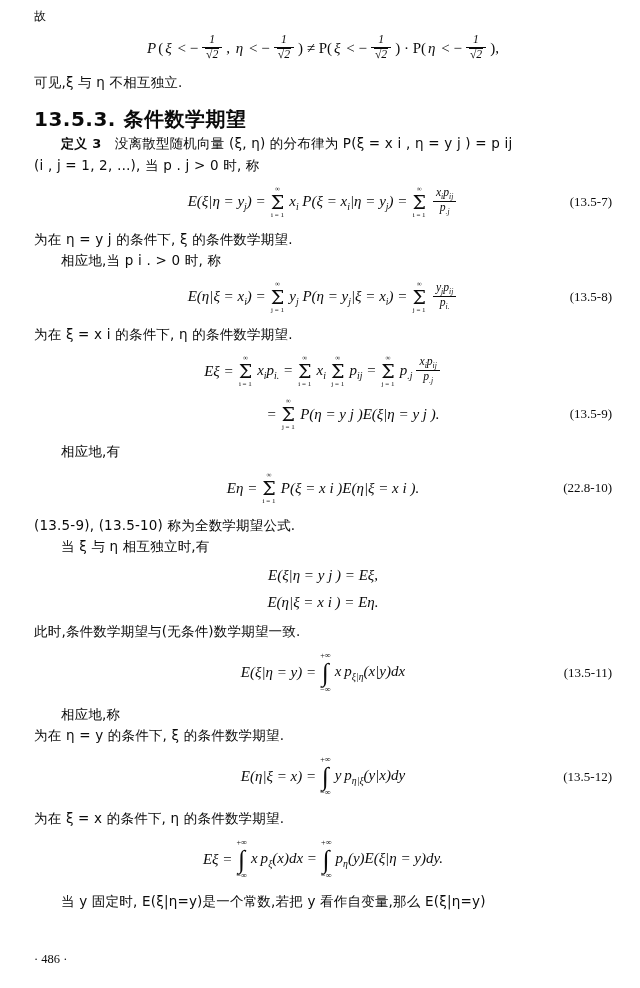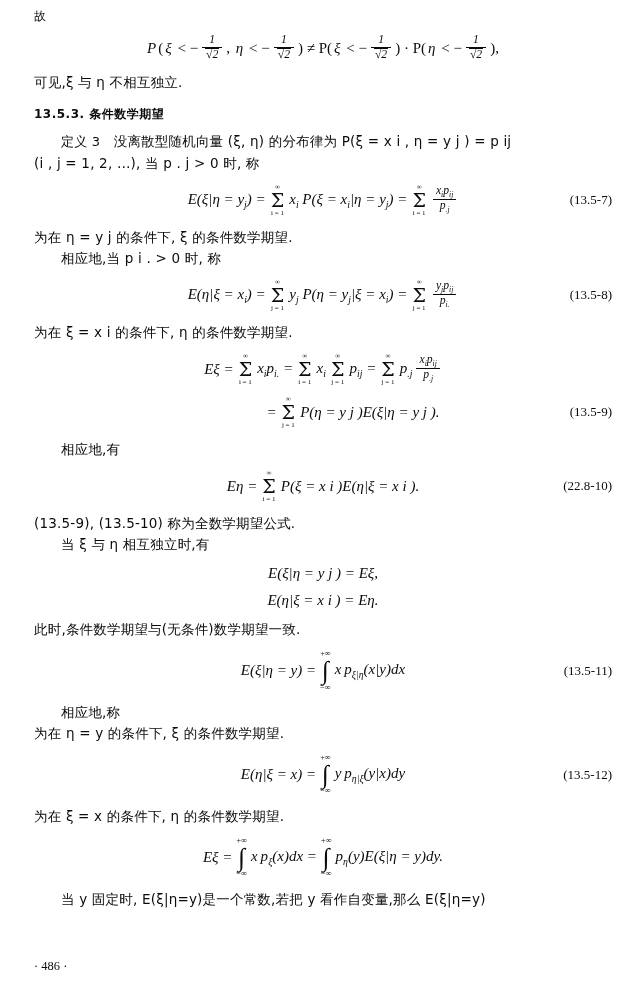--- a/index.html
+++ b/index.html
@@ -37,23 +37,23 @@
     margin: 0;
     letter-spacing: 0.2px;
   }
   .cn { font-family: "DejaVu Sans", "Liberation Sans", sans-serif; font-size: 13.5px; }
   .indent2 { text-indent: 2em; }
   .center { text-align: center; }
   .tight { margin: 2px 0; }
 
   .heading {
     font-family: "DejaVu Sans", "Liberation Sans", sans-serif;
-    font-size: 12px;
+    font-size: 20px;
     font-weight: 600;
-    margin: 14px 0 8px 0;
+    margin: 14px 0 0 0;
     letter-spacing: 0.5px;
   }
 
   .small-top {
     font-family: "DejaVu Sans", "Liberation Sans", sans-serif;
     font-size: 12px;
     margin: 0 0 4px 0;
   }
 
   
@@ -122,26 +122,26 @@
     font-style: normal;
   }
   .int .lim { font-size: 0.55em; }
   .int .big { font-size: 1.7em; font-family: "Liberation Serif", serif; }
   sub, sup { font-size: 0.65em; font-style: italic; }
   .up { font-style: normal; }
 
   .footer {
     position: absolute;
     left: 34px;
-    bottom: 14px;
+    bottom: 21px;
     font-size: 12.5px;
     font-family: "Liberation Serif", serif;
     margin-top: 30px;
   }
-  .defn { font-family: "DejaVu Sans", "Liberation Sans", sans-serif; font-weight: 400; font-size: 13px; }
+  .defn { font-family: "DejaVu Sans", "Liberation Sans", sans-serif; font-weight: 700; font-size: 13px; }
   .eqline { position: relative; }
 </style>
 </head>
 <body>
 
 <div class="page">
   <div class="content">
 
     <div class="small-top cn">故</div>
 

